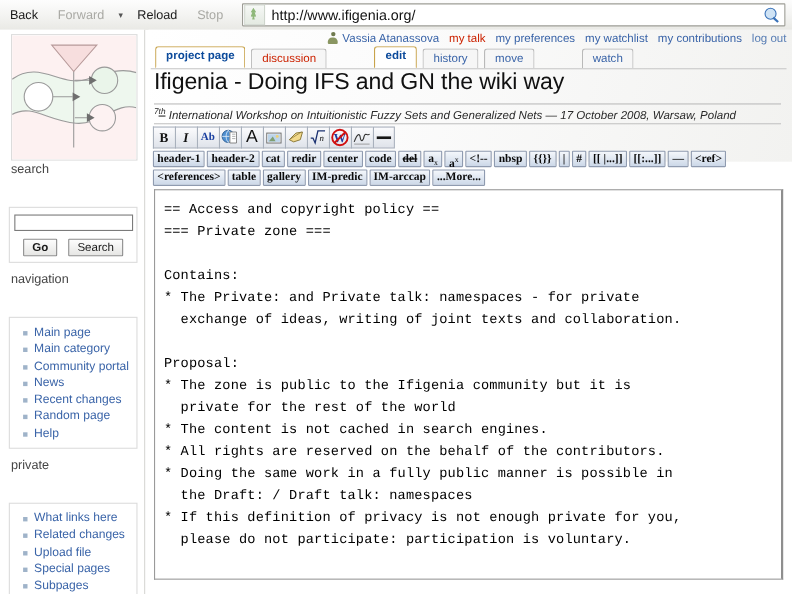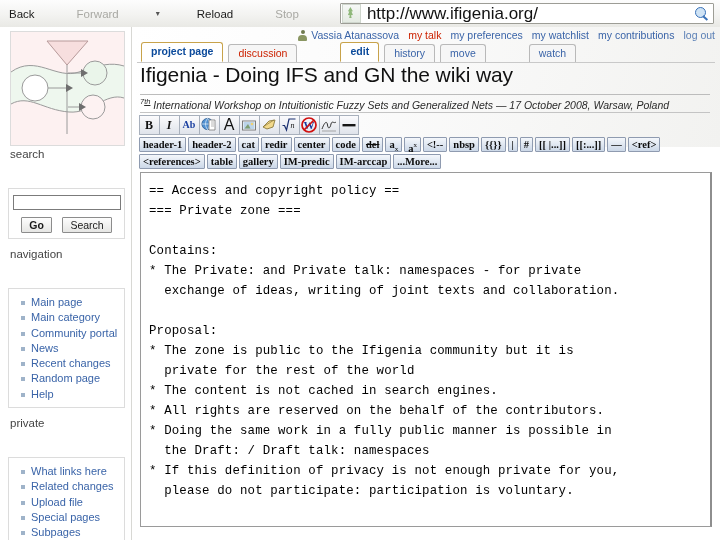--- a/index.html
+++ b/index.html
@@ -9,21 +9,21 @@
     background: #ffffff;
     font-family: "Liberation Sans", sans-serif;
   }
   #root { position: relative; width: 720px; height: 540px; }
 
   
   .browser-bar {
     position: absolute; left: 0; top: 0; width: 720px; height: 27px;
     background: linear-gradient(to bottom, #fdfdfd 0%, #f3f3f1 55%, #e9e9e5 100%);
     border-bottom: 1px solid #c8c8c0;
-    display: flex; align-items: center; gap: 24px;
+    display: flex; align-items: center;
   }
   .nav-btn {
     font-size: 11.5px; color: #1b1b1b; padding: 0 9px; white-space: nowrap;
     line-height: 26px;
   }
   .nav-btn.disabled { color: #a9a9a4; }
   .nav-caret {
     font-size: 8px; color: #555; padding: 0 4px; line-height: 26px;
   }
   .url-wrap {
@@ -37,21 +37,21 @@
     flex: 0 0 auto;
     background: linear-gradient(to bottom,#f6f8f6,#e4eae2);
     border: 1px solid #cfd6cd;
   }
   .url-favicon::before {
     content: ""; position: absolute; left: 5px; top: 2px;
     width: 5px; height: 11px; background: #8fb87a;
     clip-path: polygon(50% 0,100% 38%,72% 40%,100% 72%,62% 74%,75% 100%,25% 100%,38% 74%,0 72%,28% 40%,0 38%);
   }
   .url-text {
-    flex: 1; font-size: 17px; color: #121212; padding-left: 4px;
+    flex: 1; font-size: 13px; color: #121212; padding-left: 4px;
     font-family: "Liberation Sans", sans-serif; white-space: nowrap; overflow: hidden;
   }
   .url-go {
     width: 22px; height: 19px; position: relative; flex: 0 0 auto;
   }
   .magnifier {
     position: absolute; left: 4px; top: 3px; width: 9px; height: 9px;
     border: 1.6px solid #3a72b8; border-radius: 50%;
     background: #cfe3f5;
   }

